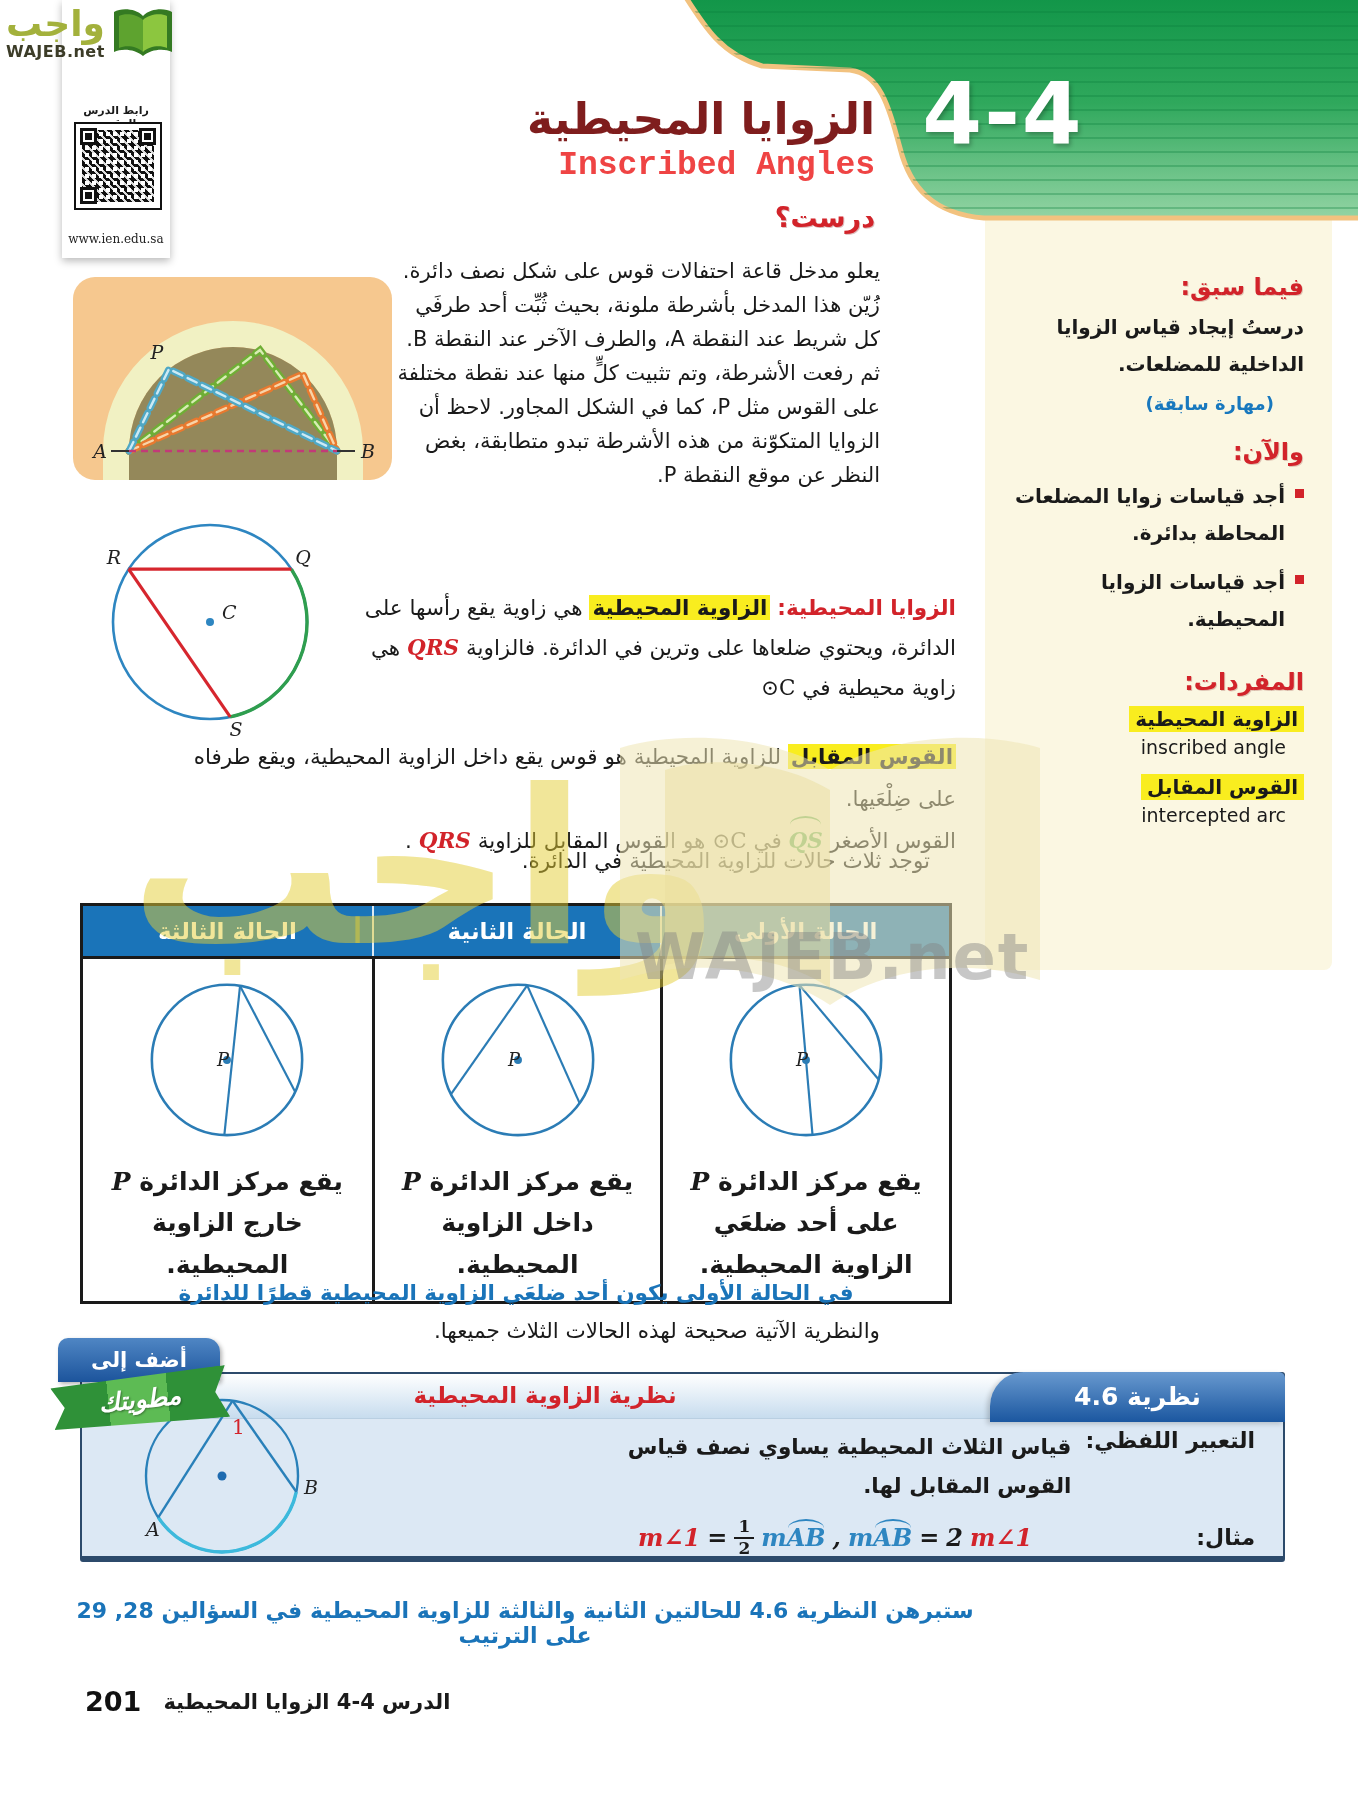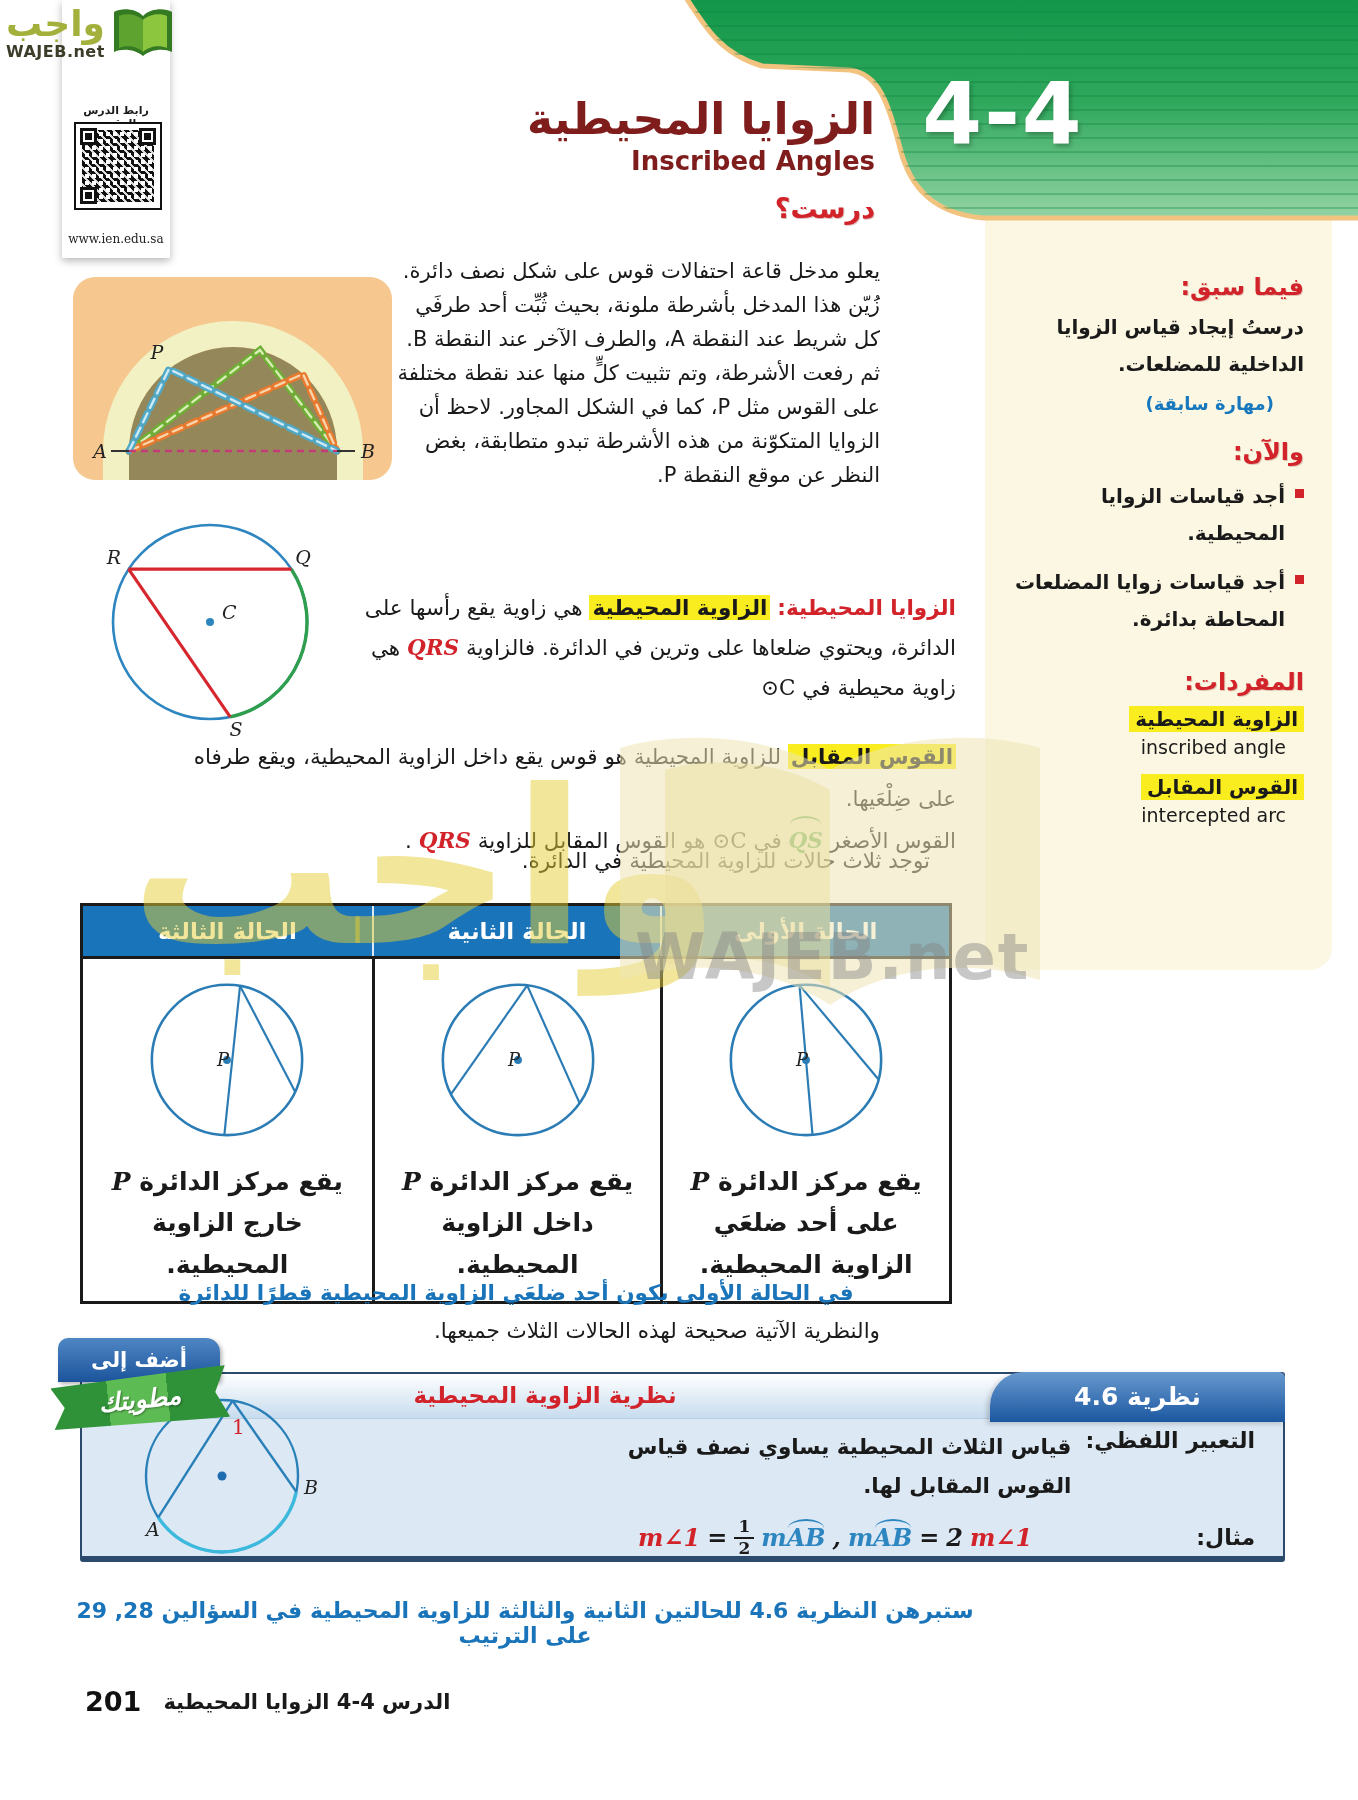--- a/index.html
+++ b/index.html
@@ -29,32 +29,32 @@
 
   
   .banner{position:absolute;left:612px;top:0;width:746px;height:240px;z-index:2;}
   .lesson-num{position:absolute;left:898px;top:66px;width:210px;text-align:center;z-index:3;
               font-size:86px;font-weight:bold;color:#fff;letter-spacing:2px;
               text-shadow:2px 3px 4px rgba(0,0,0,.25);line-height:1.1;}
 
   
   .titles{position:absolute;left:450px;top:94px;width:425px;text-align:right;z-index:2;}
   .title-ar{font-size:44px;font-weight:bold;color:#7f1d1d;line-height:1.15;}
-  .title-en{font-size:26px;font-weight:bold;color:#7f1d1d;line-height:1.25;}
+  .title-en{font-size:33px;font-weight:bold;color:#ef4444;line-height:1.25;font-family:Liberation Mono, monospace;}
   .why{margin-top:16px;font-size:27px;font-weight:900;color:#d2232a;
        text-shadow:1px 1px 0 rgba(120,0,0,.25);}
 
   
   .intro{position:absolute;left:392px;top:254px;width:488px;font-size:21px;line-height:34px;
          text-align:right;}
   .fig-arch{position:absolute;left:73px;top:277px;z-index:1;}
 
   
   .sidebar{position:absolute;left:985px;top:138px;width:347px;height:832px;background:#fbf7e2;
-           border-radius:22px;z-index:1;box-sizing:border-box;padding:135px 28px 0 28px;text-align:right;}
+           border-radius:8px;z-index:1;box-sizing:border-box;padding:135px 28px 0 28px;text-align:right;}
   .sb-head{font-size:24px;font-weight:900;color:#d2232a;text-shadow:1px 1px 0 rgba(120,0,0,.2);margin-bottom:8px;}
   .sb-text{font-size:20px;font-weight:bold;line-height:1.85;color:#1a1a1a;}
   .sb-note{font-size:18px;color:#1878be;font-weight:bold;margin:10px 30px 24px 0;}
   .sb-bullet{display:flex;direction:rtl;gap:10px;margin-top:12px;}
   .sb-square{flex:0 0 9px;width:9px;height:9px;background:#d2232a;margin-top:11px;}
   .sb-vocab{margin-top:10px;}
   .vocab-ar{display:inline-block;background:#f9ed1f;padding:1px 6px;font-size:20px;font-weight:bold;}
   .vocab-en{font-size:19px;margin:4px 18px 16px 0;}
 
   
@@ -178,25 +178,25 @@
   </svg>
   <div class="lesson-num">4-4</div>
 
   <div class="sidebar rtl">
     <div class="sb-head">فيما سبق:</div>
     <div class="sb-text">درستُ إيجاد قياس الزوايا الداخلية للمضلعات.</div>
     <div class="sb-note">(مهارة سابقة)</div>
     <div class="sb-head">والآن:</div>
     <div class="sb-bullet">
       <span class="sb-square"></span>
-      <span class="sb-text">أجد قياسات الزوايا المحيطية.</span>
+      <span class="sb-text">أجد قياسات زوايا المضلعات المحاطة بدائرة.</span>
     </div>
     <div class="sb-bullet">
       <span class="sb-square"></span>
-      <span class="sb-text">أجد قياسات زوايا المضلعات المحاطة بدائرة.</span>
+      <span class="sb-text">أجد قياسات الزوايا المحيطية.</span>
     </div>
     <div class="sb-head" style="margin-top:30px;">المفردات:</div>
     <div class="sb-vocab">
       <div><span class="vocab-ar">الزاوية المحيطية</span></div>
       <div class="vocab-en">inscribed angle</div>
       <div><span class="vocab-ar">القوس المقابل</span></div>
       <div class="vocab-en">intercepted arc</div>
     </div>
   </div>
 

